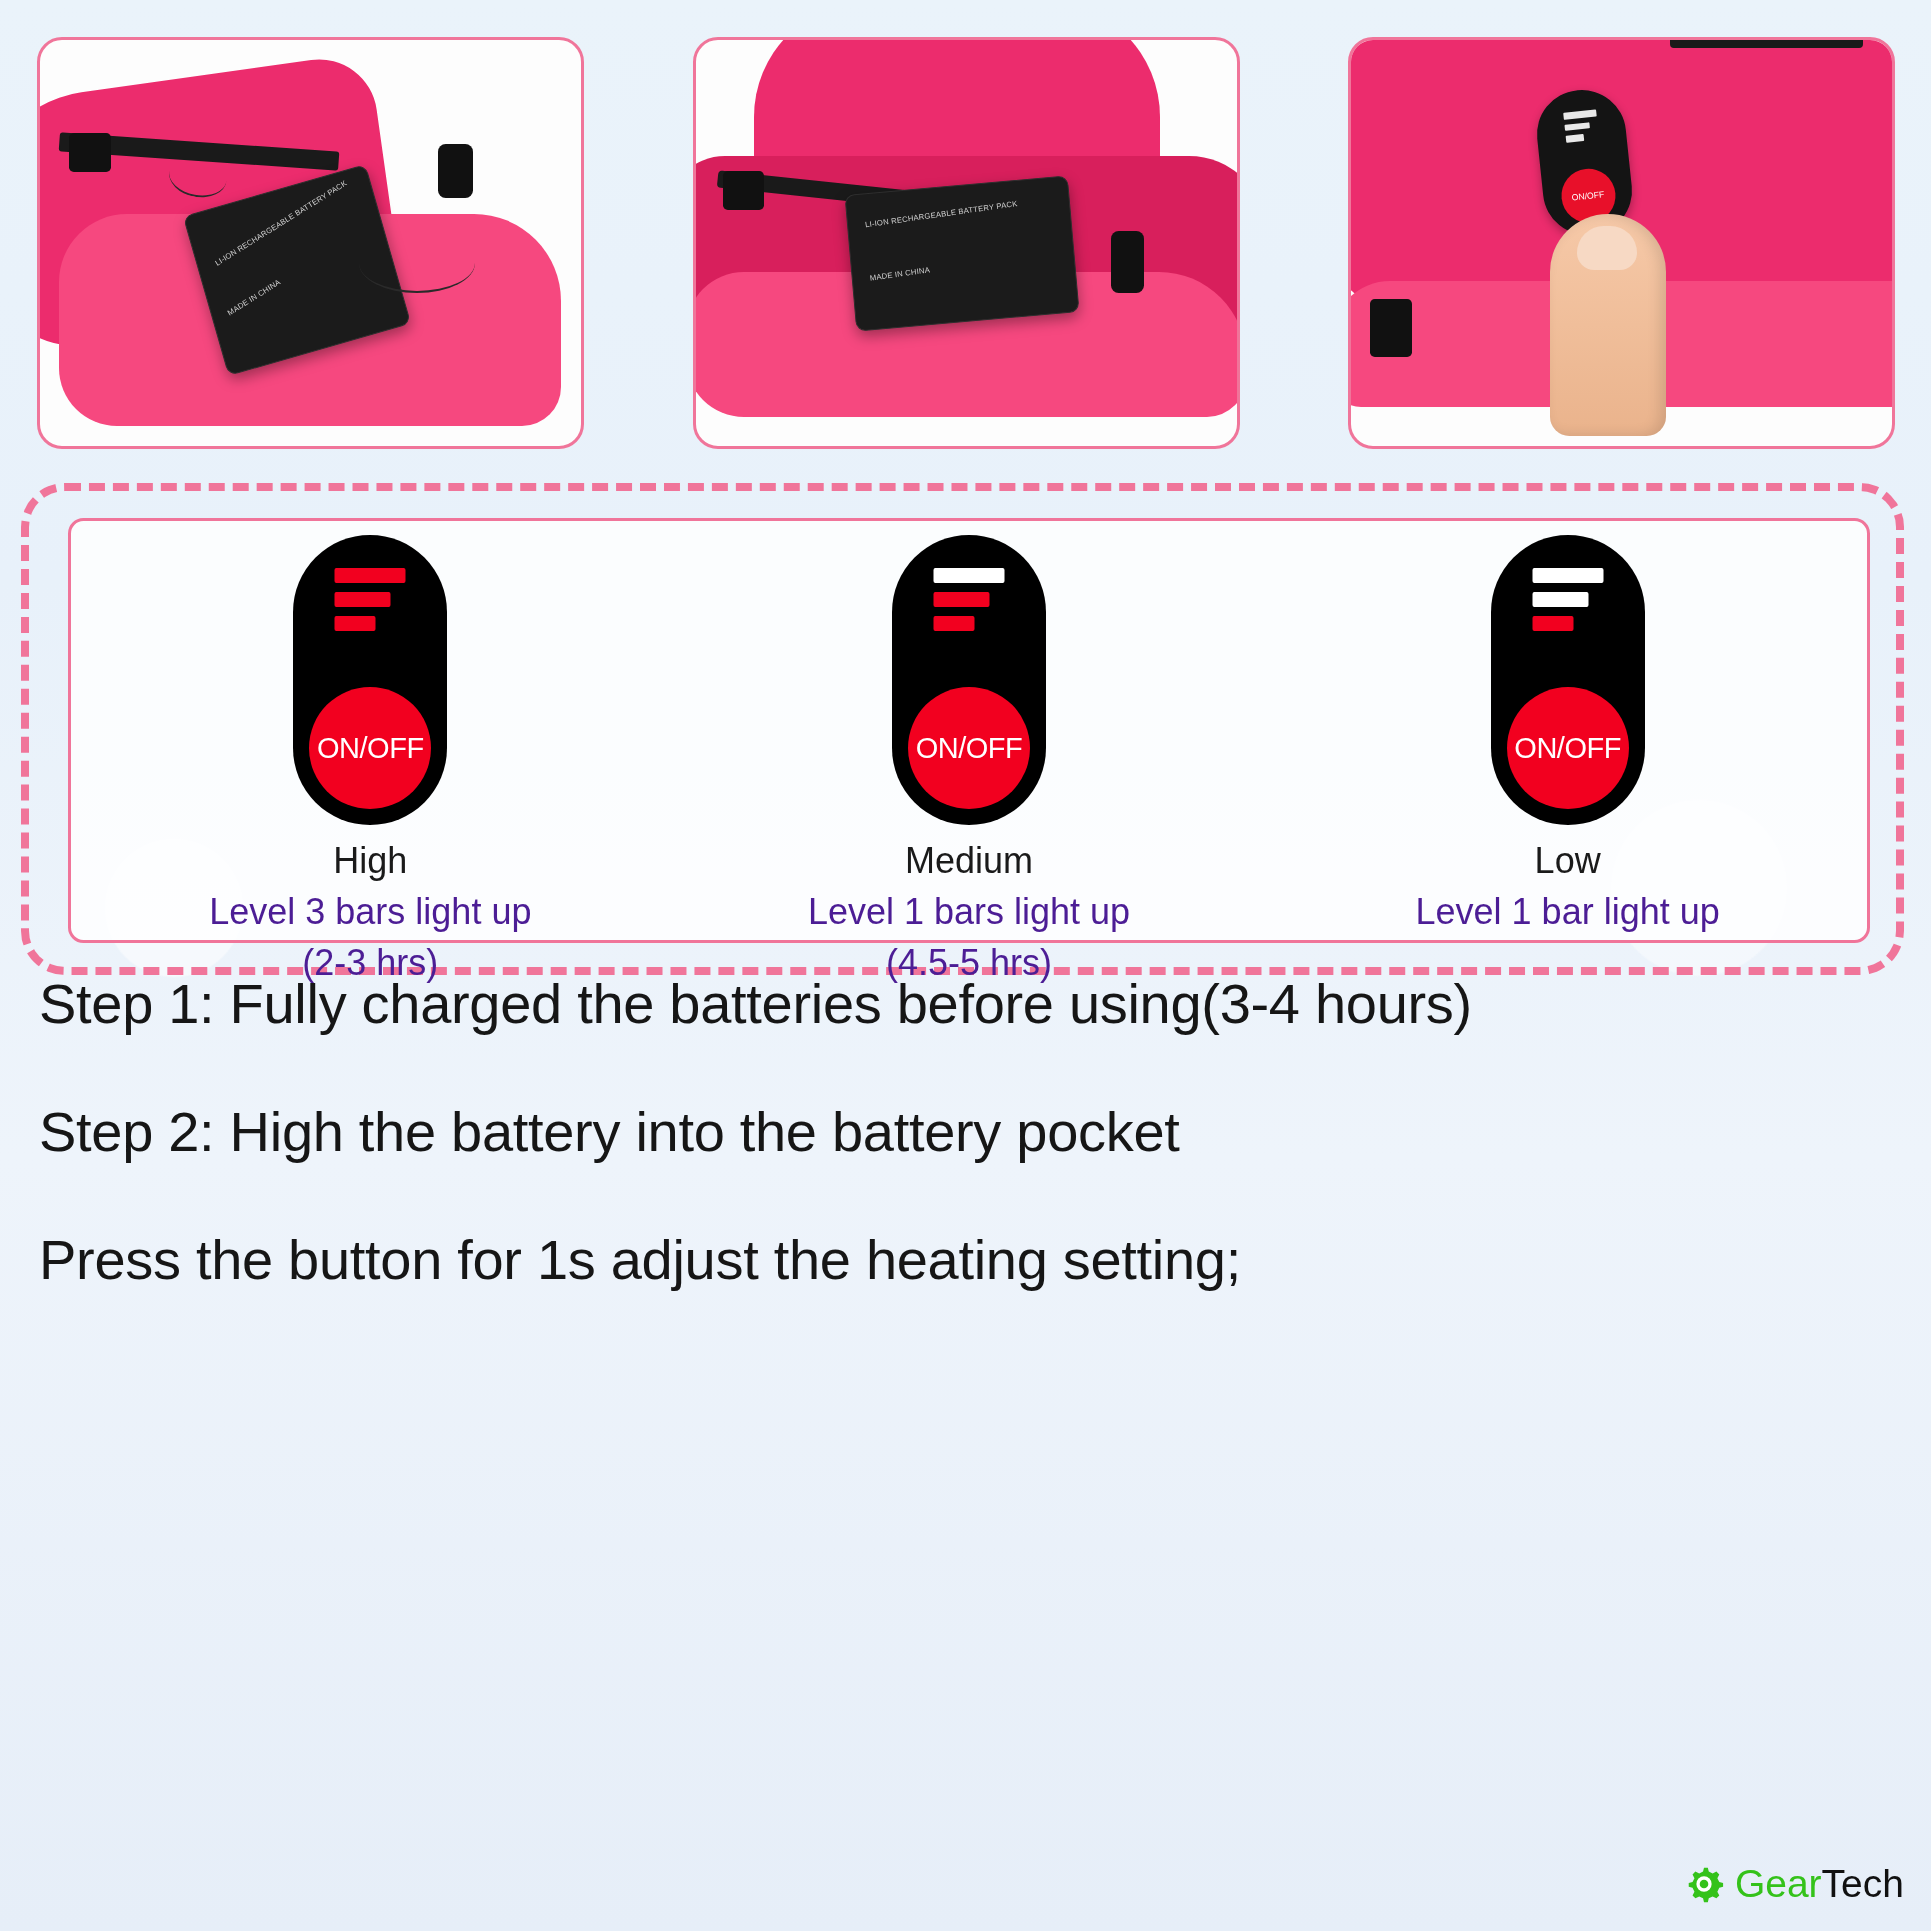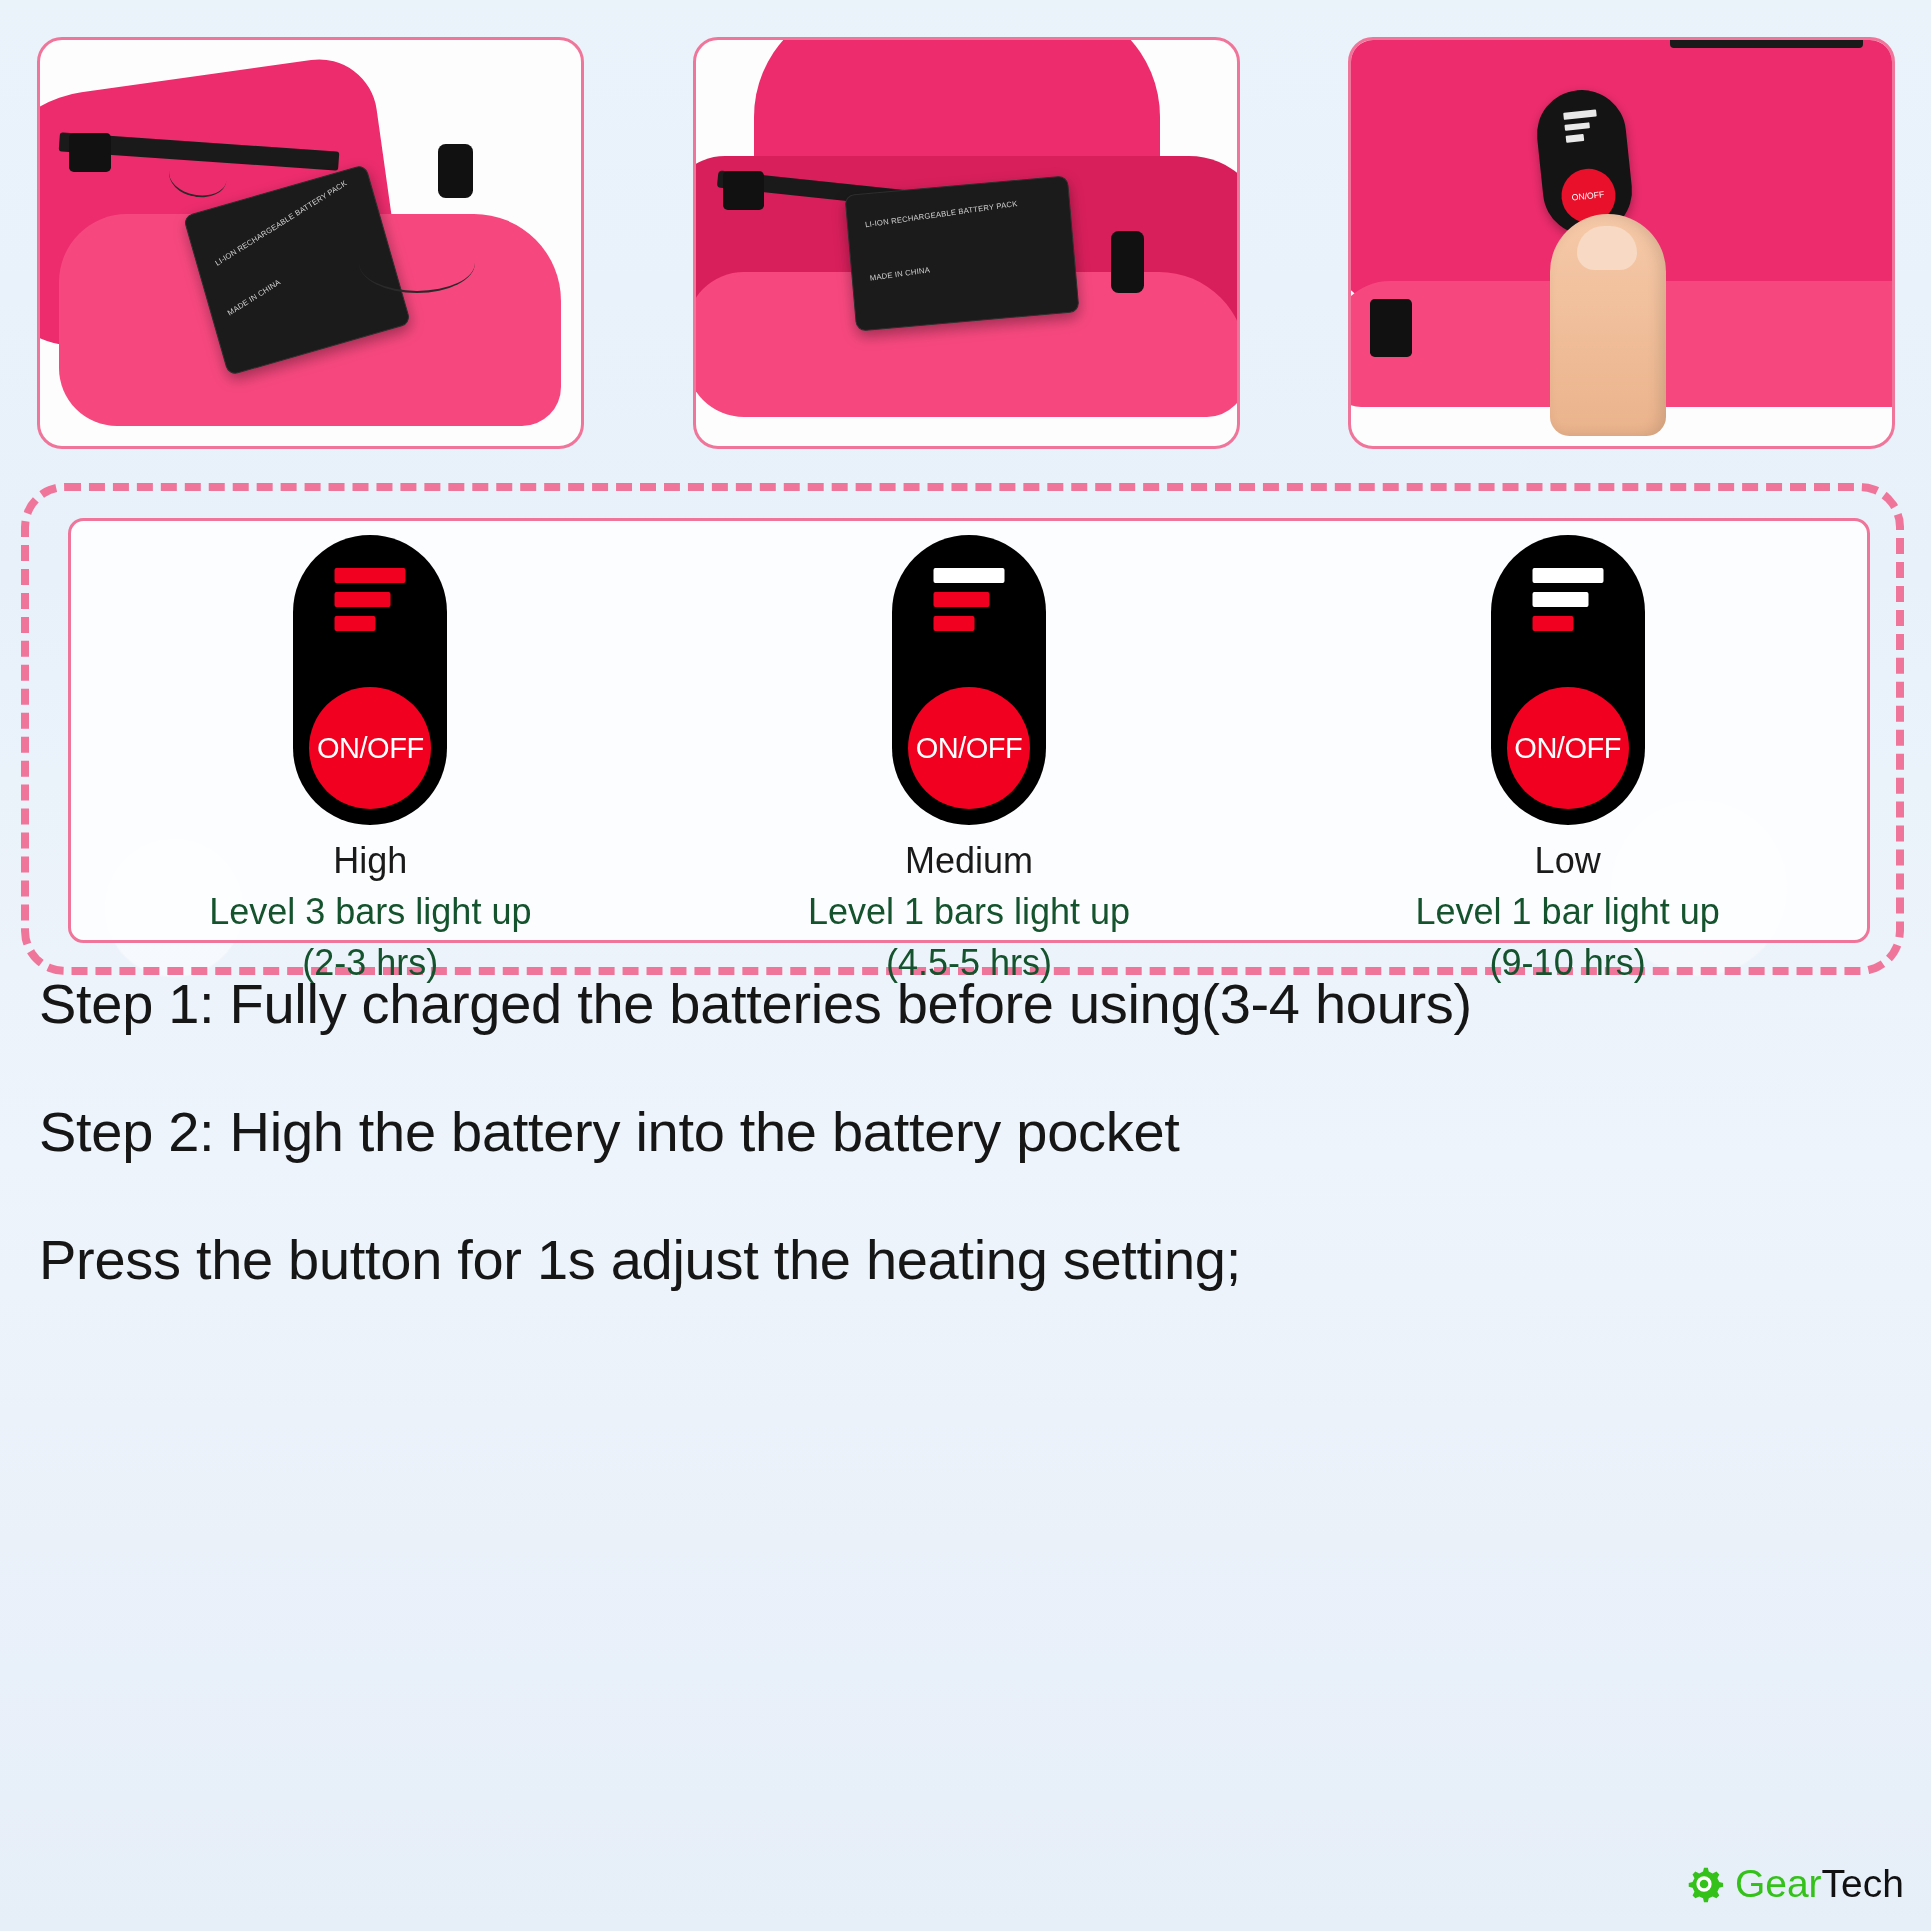--- a/index.html
+++ b/index.html
@@ -218,21 +218,21 @@
     align-items: center;
     justify-content: center;
   }
   .level-title {
     font-size: 36px;
     color: #1a1a1a;
     margin-top: 15.4px;
   }
   .level-desc {
     font-size: 36px;
-    color: #14532d;
+    color: #4c1d95;
     margin-top: 7.7px;
     line-height: 44px;
   }
 
   
   .steps {
     position: absolute;
     left: 39px;
     top: 970px;
     width: 1863px;
@@ -359,21 +359,20 @@
       <div class="controller">
         <div class="bars">
           <span class="b1"></span>
           <span class="b2"></span>
           <span class="b3 on"></span>
         </div>
         <div class="onoff">ON/OFF</div>
       </div>
       <div class="level-title">Low</div>
       <div class="level-desc">Level 1 bar light up</div>
-      <div class="level-desc">(9-10 hrs)</div>
     </div>
 
   </div>
 </div>
 
 <div class="steps">
   <div class="step">Step 1: Fully charged the batteries before using(3-4 hours)</div>
   <div class="step">Step 2: High the battery into the battery pocket</div>
   <div class="step">Press the button for 1s adjust the heating setting;</div>
 </div>

